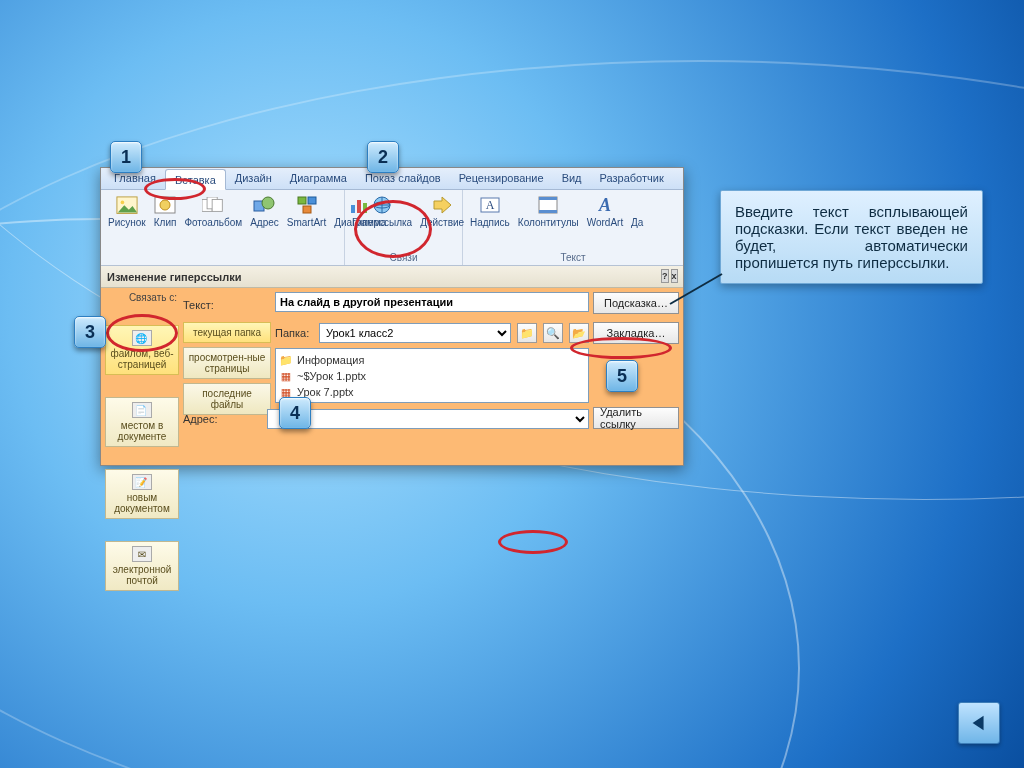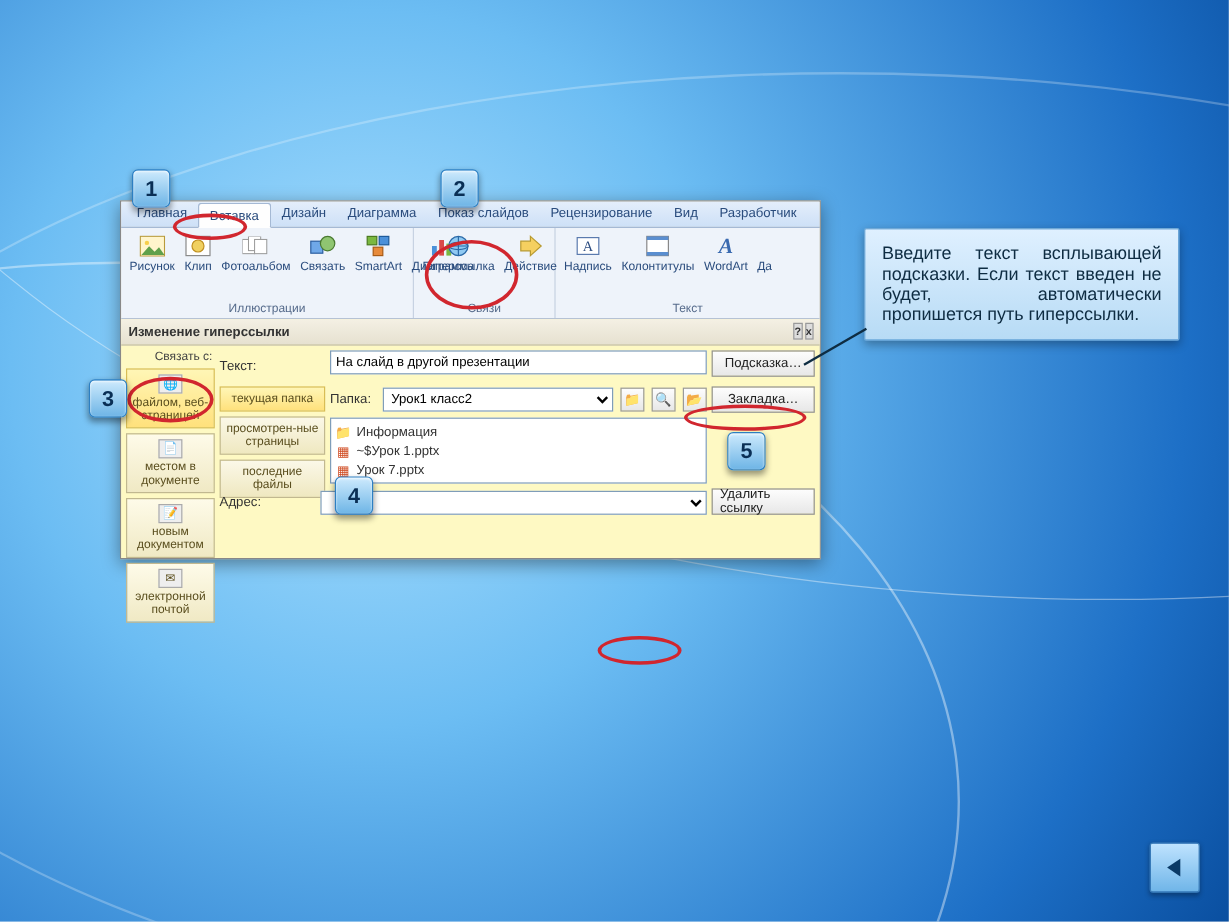--- a/index.html
+++ b/index.html
@@ -31,31 +31,31 @@
   .ribbon-tabs .tab { padding:4px 9px 0; font-size:11px; color:#2a4c7d; cursor:default; }
   .ribbon-tabs .tab.active { background:#fefefe; border:1px solid #a5b9d4; border-bottom:1px solid #fefefe; border-radius:3px 3px 0 0; position:relative; top:1px; }
   .ribbon-body { height:76px; background:#eef3fa; border-bottom:1px solid #b5c2d4; display:flex; }
   .rgroup { border-right:1px solid #c7d2e2; position:relative; display:flex; flex-direction:column; align-items:stretch; }
   .rgroup .btns { flex:1; display:flex; align-items:flex-start; padding:3px 4px 0; gap:2px; }
   .rbtn { display:flex; flex-direction:column; align-items:center; padding:2px 3px; font-size:10px; color:#2a4c7d; text-align:center; line-height:1.1; }
   .rbtn .ic { width:22px; height:20px; margin-bottom:2px; display:flex; align-items:center; justify-content:center; }
   .rgroup .glabel { font-size:10px; text-align:center; color:#556a8a; padding-bottom:2px; }
 
   
-  .dlg { position:absolute; left:0; right:0; top:98px; bottom:0; background:#fef9c3; }
+  .dlg { position:absolute; left:0; right:0; top:98px; bottom:0; background:#fdba74; }
   .dlg-title { height:22px; background:linear-gradient(#f4f0e4,#e6e1d0); border-bottom:1px solid #bfbaa7; padding:4px 6px; font-weight:bold; font-size:11px; display:flex; justify-content:space-between; align-items:center;}
   .dlg-title .close { width:18px; height:16px; display:flex;}
   .dlg-title .close span { border:1px solid #999; width:16px; height:14px; font-size:9px; text-align:center; line-height:12px; background:#ddd; margin-left:2px;}
   .dlg-body { position:absolute; left:4px; right:4px; top:26px; bottom:4px; display:grid; grid-template-columns:74px 88px 1fr 86px; grid-template-rows:26px 22px 1fr 24px 26px; gap:4px;}
   .lbl { font-size:11px; color:#333; display:flex; align-items:center; }
   .textfield { background:#fff; border:1px solid #7f9db9; height:20px; padding:2px 4px; font-size:11px; width:100%; }
   select.textfield { height:20px; padding:0 2px;}
   .btn { height:22px; background:linear-gradient(#fdfdfd,#e7e7e7); border:1px solid #919191; font-size:11px; padding:0 6px; display:flex; align-items:center; justify-content:center; color:#222; }
 
-  .sidepanel { grid-column:1; grid-row:1 / span 5; display:flex; flex-direction:column; gap:4px; }
+  .sidepanel { grid-column:1; grid-row:1 / span 5; display:flex; flex-direction:column; gap:22px; }
   .sidepanel .side-lbl { font-size:10px; text-align:right; color:#444; padding-right:2px;}
   .sidepanel .side-btn { border:1px solid #c1b890; background:linear-gradient(#fefbe9,#f0e9c4); padding:4px 2px; font-size:10px; text-align:center; display:flex; flex-direction:column; align-items:center; gap:2px; color:#5a4e1e;}
   .sidepanel .side-btn.sel { background:linear-gradient(#fff6b6,#ffe17c); border-color:#d8bd55;}
   .sidepanel .side-btn .pic { width:20px; height:16px; border:1px solid #aaa; background:#eee; display:flex; align-items:center; justify-content:center; font-size:10px;}
 
   .tabs2 { grid-column:2; grid-row:2 / span 3; display:flex; flex-direction:column; gap:4px; }
   .tabs2 .t2 { border:1px solid #c1b890; background:linear-gradient(#fbf8e8,#efe8c0); padding:4px 3px; font-size:10px; text-align:center; color:#5a4e1e;}
   .tabs2 .t2.sel { background:linear-gradient(#fff6b6,#ffe17c); border-color:#d8bd55;}
 
   .filelist { grid-column:3; grid-row:3; background:#fff; border:1px solid #7f9db9; padding:3px; font-size:11px; position:relative; overflow:hidden;}
@@ -128,21 +128,21 @@
             </div>
             <span>Фотоальбом</span>
           </div>
         <div class="rbtn">
             <div class="ic">
               <svg viewBox="0 0 22 20">
                 <rect x="1" y="6" width="10" height="10" fill="#6fa8e8" stroke="#2b5ea0"></rect>
                 <circle cx="15" cy="8" r="6" fill="#8fc571" stroke="#4a7a30"></circle>
               </svg>
             </div>
-            <span>Связать</span>
+            <span>Адрес</span>
           </div>
         <div class="rbtn">
             <div class="ic">
               <svg viewBox="0 0 22 20">
                 <rect x="2" y="2" width="8" height="7" fill="#7ab840" stroke="#4a7a20"></rect>
                 <rect x="12" y="2" width="8" height="7" fill="#4a90d9" stroke="#1d5a9a"></rect>
                 <rect x="7" y="11" width="8" height="7" fill="#e78a3a" stroke="#a85a15"></rect>
               </svg>
             </div>
             <span>SmartArt</span>
@@ -151,21 +151,20 @@
             <div class="ic">
               <svg viewBox="0 0 22 20">
                 <rect x="2" y="10" width="4" height="8" fill="#4a90d9"></rect>
                 <rect x="8" y="5" width="4" height="13" fill="#d94a4a"></rect>
                 <rect x="14" y="8" width="4" height="10" fill="#7ab840"></rect>
               </svg>
             </div>
             <span>Диаграмма</span>
           </div>
       </div>
-      <div class="glabel">Иллюстрации</div>
     </div>
     <div class="rgroup" style="width:118px;">
       <div class="btns">
         <div class="rbtn">
             <div class="ic">
               <svg viewBox="0 0 22 20">
                 <circle cx="11" cy="10" r="8" fill="#8fc9f2" stroke="#2b6aa8"></circle>
                 <ellipse cx="11" cy="10" rx="8" ry="3" fill="none" stroke="#2b6aa8"></ellipse>
                 <path d="M11 2 V18 M3 10 H19" stroke="#2b6aa8"></path>
               </svg>
@@ -245,21 +244,21 @@
             <div class="pic">📝</div>
             <span>новым документом</span>
           </div>
         <div class="side-btn">
             <div class="pic">✉</div>
             <span>электронной почтой</span>
           </div>
       </div>
 
       <div class="lbl" style="grid-column:2; grid-row:1;">Текст:</div>
-      <input class="textfield" style="grid-area: 1 / 3;" value="На слайд в другой презентации">
+      <input class="textfield" style="grid-area: 1 / 3; font-weight: bold;" value="На слайд в другой презентации">
       <div class="btn" style="grid-column:4; grid-row:1;">Подсказка…</div>
 
       <div class="tabs2">
         <div class="t2 sel">текущая папка</div>
         <div class="t2">просмотрен-ные страницы</div>
         <div class="t2">последние файлы</div>
       </div>
       <div class="toolbar-row">
         <span class="lbl" style="width:38px;">Папка:</span>
         <select class="textfield" style="flex:1;"><option>Урок1 класс2</option></select>

